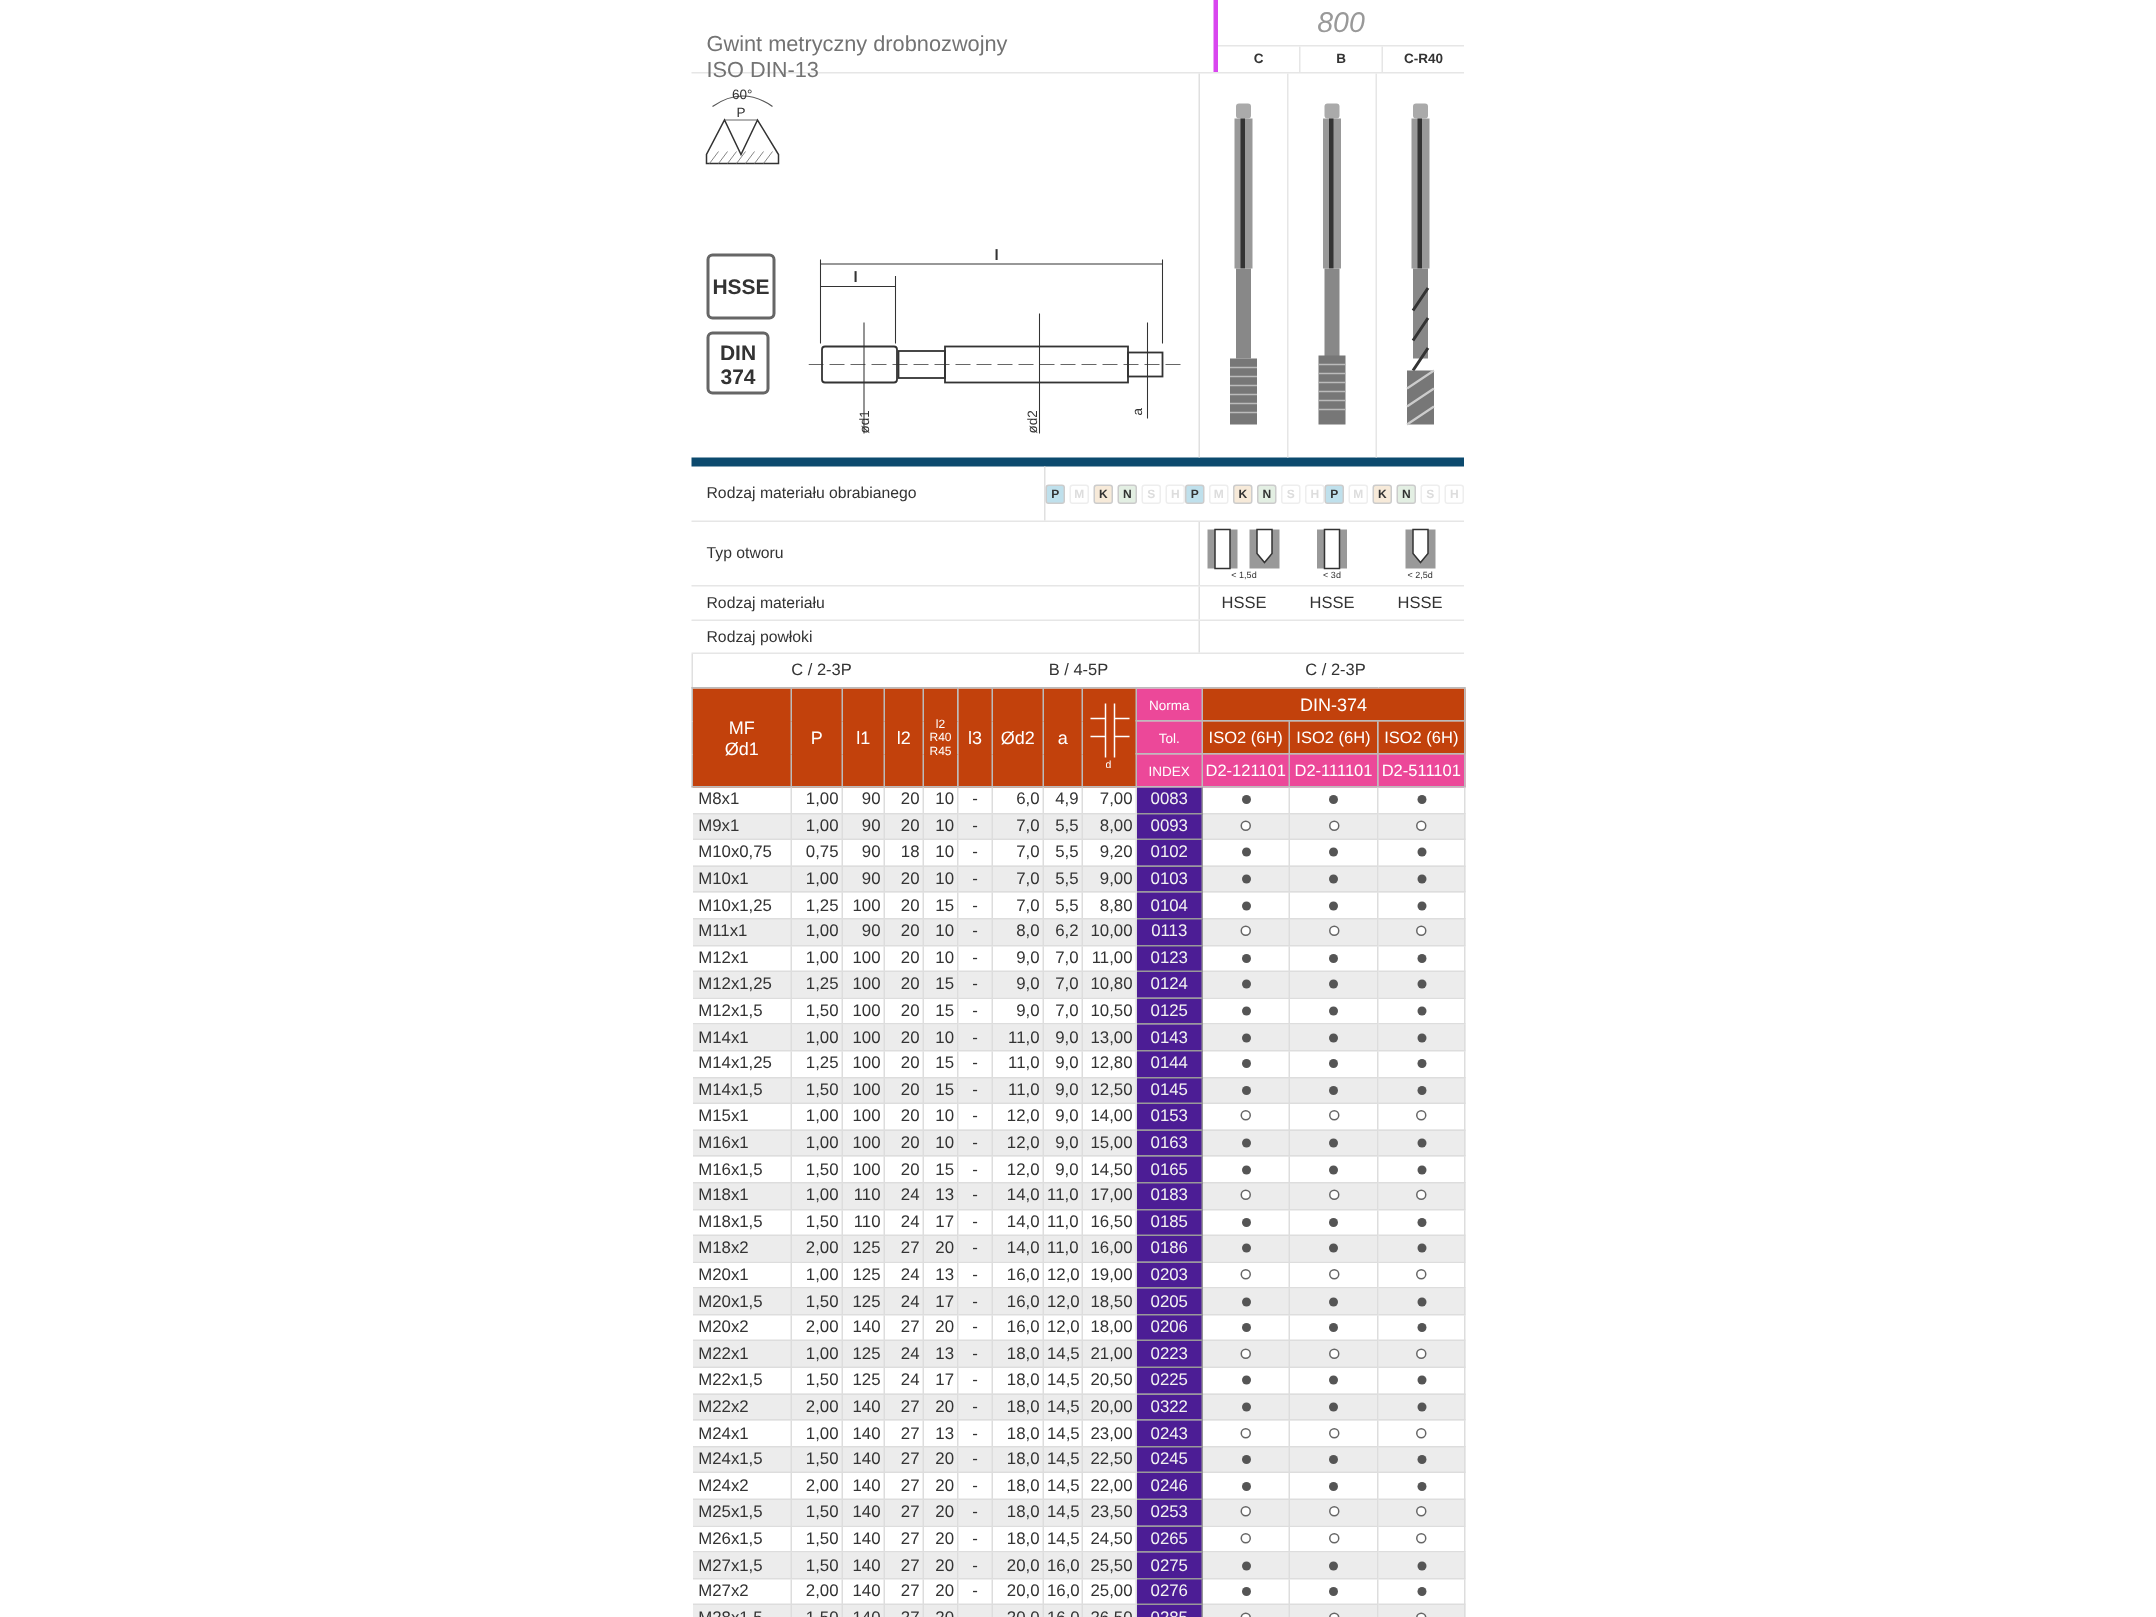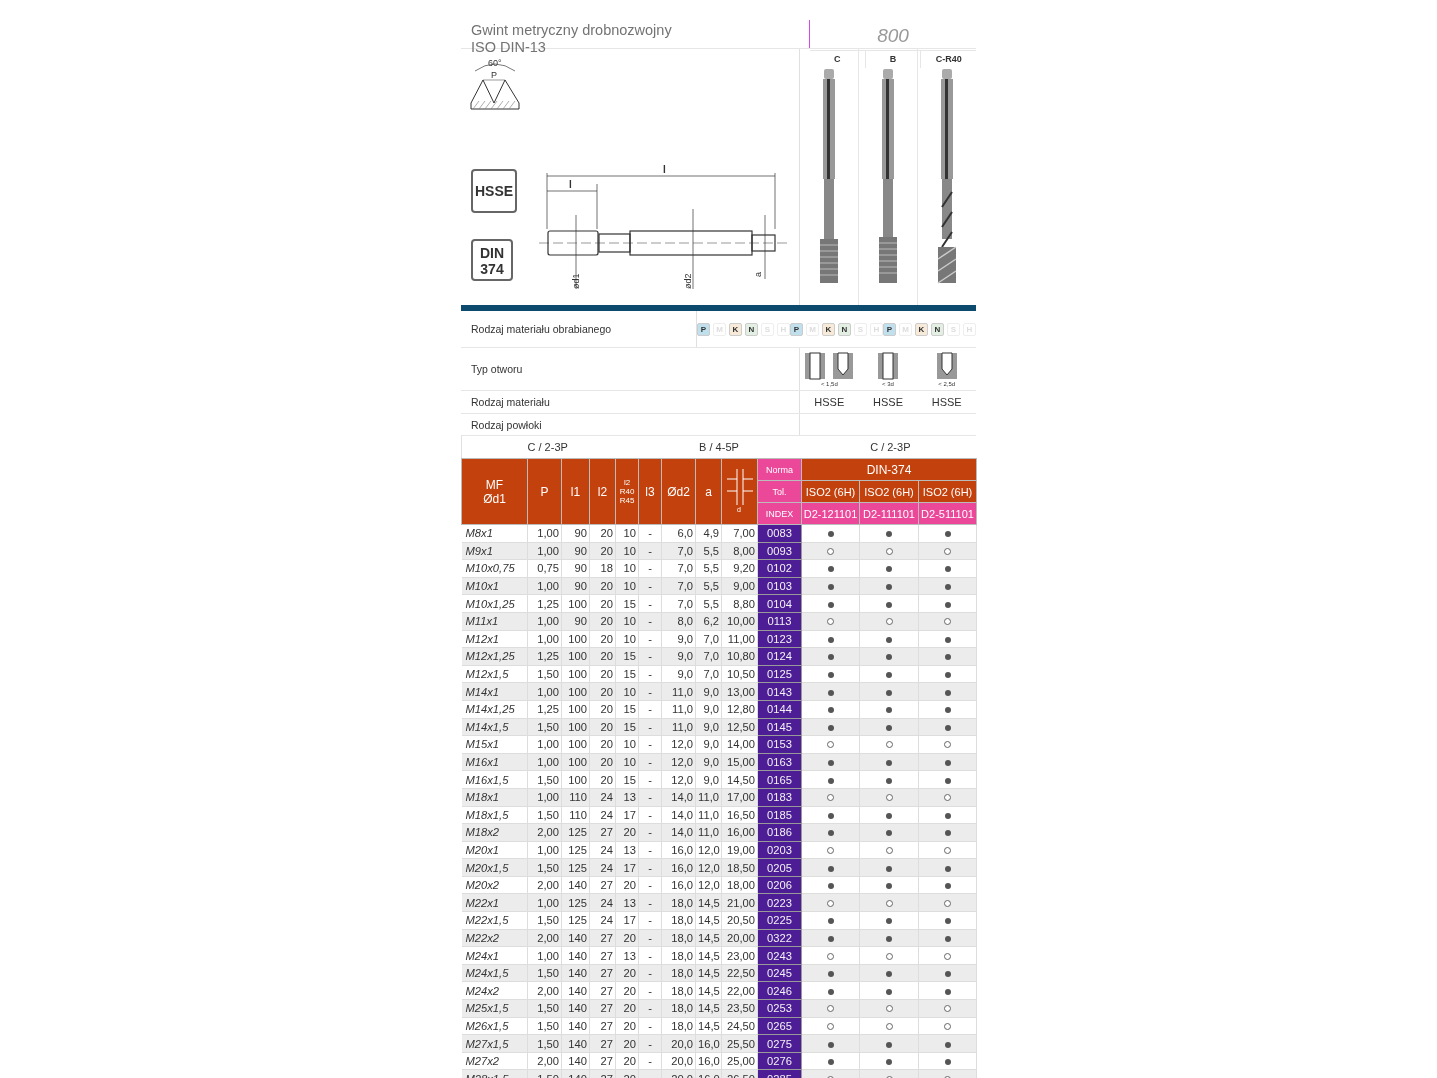--- a/index.html
+++ b/index.html
@@ -1,41 +1,41 @@
 <!DOCTYPE html>
 <html><head>
 <meta charset="utf-8">
 <style>
   html,body{margin:0;padding:0;background:#fff;}
   body{width:1437px;height:1078px;position:relative;overflow:hidden;font-family:"Liberation Sans",sans-serif;color:#333;}
   .sheet{position:absolute;left:461px;top:0;width:515px;}
   .top{display:flex;height:48px;border-bottom:1px solid #e6e6e6;}
   .title{width:338px;padding:22px 0 0 10px;font-weight:normal;font-size:14.5px;line-height:17px;color:#737373;}
-  .catalog{flex:1;border-left:1px solid #d946ef;margin-top:20px;}
+  .catalog{flex:1;border-left:3px solid #d946ef;}
   .catno{height:30px;text-align:center;font-size:19px;font-style:italic;color:#999;line-height:32px;border-bottom:1px solid #e6e6e6;}
   .types{display:flex;height:17px;}
   .types div{flex:1;text-align:center;font-size:9px;font-weight:bold;line-height:17px;border-left:1px solid #e6e6e6;}
   .types div:first-child{border-left:none;}
   .figrow{display:flex;height:256px;border-bottom:6px solid #0c4a6e;}
   .figleft{width:338px;position:relative;}
   .figright{flex:1;display:flex;border-left:1px solid #e0e0e0;}
   .tapcol{flex:1;border-left:1px solid #e6e6e6;display:flex;justify-content:center;align-items:center;}
   .tapcol:first-child{border-left:none;}
   .badge{position:absolute;left:10px;width:42px;border:2px solid #666;border-radius:4px;font-weight:bold;font-size:14px;text-align:center;color:#333;}
   .prow{display:flex;border-bottom:1px solid #e6e6e6;}
   .plabel{width:328px;padding-left:10px;font-size:10.5px;display:flex;align-items:center;}
   .pvals{flex:1;display:flex;border-left:1px solid #e0e0e0;}
   .pvals div{flex:1;text-align:center;font-size:11px;display:flex;align-items:center;justify-content:center;}
   .mat{display:grid;grid-template-columns:repeat(3,13px);grid-gap:3px;}
   .mat span{width:11px;height:11px;border:1px solid #ccc;border-radius:2px;font-size:8px;line-height:11px;text-align:center;font-weight:bold;}
   table{border-collapse:collapse;width:515px;table-layout:fixed;font-size:11.2px;}
   th{background:#c2410c;color:#fff;font-weight:normal;font-size:12px;border:1px solid #bbb;padding:0;}
   th.dark{background:#ec4899;font-size:9px;}
   td{height:16.6px;padding:0 2px;border-right:1px solid #ddd;border-bottom:1px solid #ddd;text-align:right;color:#333;white-space:nowrap;}
-  td.mf{text-align:left;padding-left:4px;font-style:italic;}
+  td.mf{text-align:left;padding-left:4px;}
   td.c{text-align:center;}
   td.idx{background:#4c1d95;color:#f2f2f2;text-align:center;border-color:#999;}
   tr:nth-child(even) td:not(.idx){background:#ececec;}
   .dot{display:inline-block;width:6px;height:6px;border-radius:50%;}
   .dot.full{background:#555;}
   .dot.empty{border:1px solid #666;width:5px;height:5px;background:#fff;}
 </style>
 </head>
 <body>
 
@@ -59,21 +59,21 @@
     <div class="figleft">
       <svg style="position:absolute;left:8px;top:6px" width="52" height="56" viewBox="0 0 52 56">
         <path d="M6 16 Q26 2 46 16" fill="none" stroke="#555" stroke-width="0.8"></path>
         <text x="19" y="11" font-size="9" fill="#333" font-family="Liberation Sans, sans-serif">60°</text>
         <text x="22" y="23" font-size="9" fill="#333" font-family="Liberation Sans, sans-serif">P</text>
         <line x1="14" y1="25" x2="36" y2="25" stroke="#555" stroke-width="0.6"></line>
         <path d="M2 54 L2 48 L14 25 L25 48 L36 25 L50 48 L50 54 Z" fill="none" stroke="#333" stroke-width="1"></path>
         <path d="M4 54 L10 46 M10 54 L16 46 M16 54 L22 46 M22 54 L28 46 M28 54 L34 46 M34 54 L40 46 M40 54 L46 46" stroke="#777" stroke-width="0.6"></path>
       </svg>
       <div class="badge" style="top:120px;height:40px;line-height:40px">HSSE</div>
-      <div class="badge" style="top:190px;height:42px;line-height:16px;padding-top:4px;box-sizing:border-box">
+      <div class="badge" style="top:172px;height:42px;line-height:16px;padding-top:4px;box-sizing:border-box">
         <div>DIN</div>
         <div>374</div>
       </div>
       <svg style="position:absolute;left:78px;top:110px" width="250" height="140" viewBox="0 0 250 140">
         <line x1="8" y1="14" x2="8" y2="70" stroke="#333" stroke-width="0.7"></line>
         <line x1="236" y1="14" x2="236" y2="70" stroke="#333" stroke-width="0.7"></line>
         <line x1="8" y1="17" x2="236" y2="17" stroke="#333" stroke-width="0.7"></line>
         <text x="124" y="14" font-size="10" font-weight="bold" fill="#333" font-family="Liberation Sans, sans-serif">l</text>
         <line x1="58" y1="25" x2="58" y2="70" stroke="#333" stroke-width="0.7"></line>
         <line x1="8" y1="32" x2="58" y2="32" stroke="#333" stroke-width="0.7"></line>

